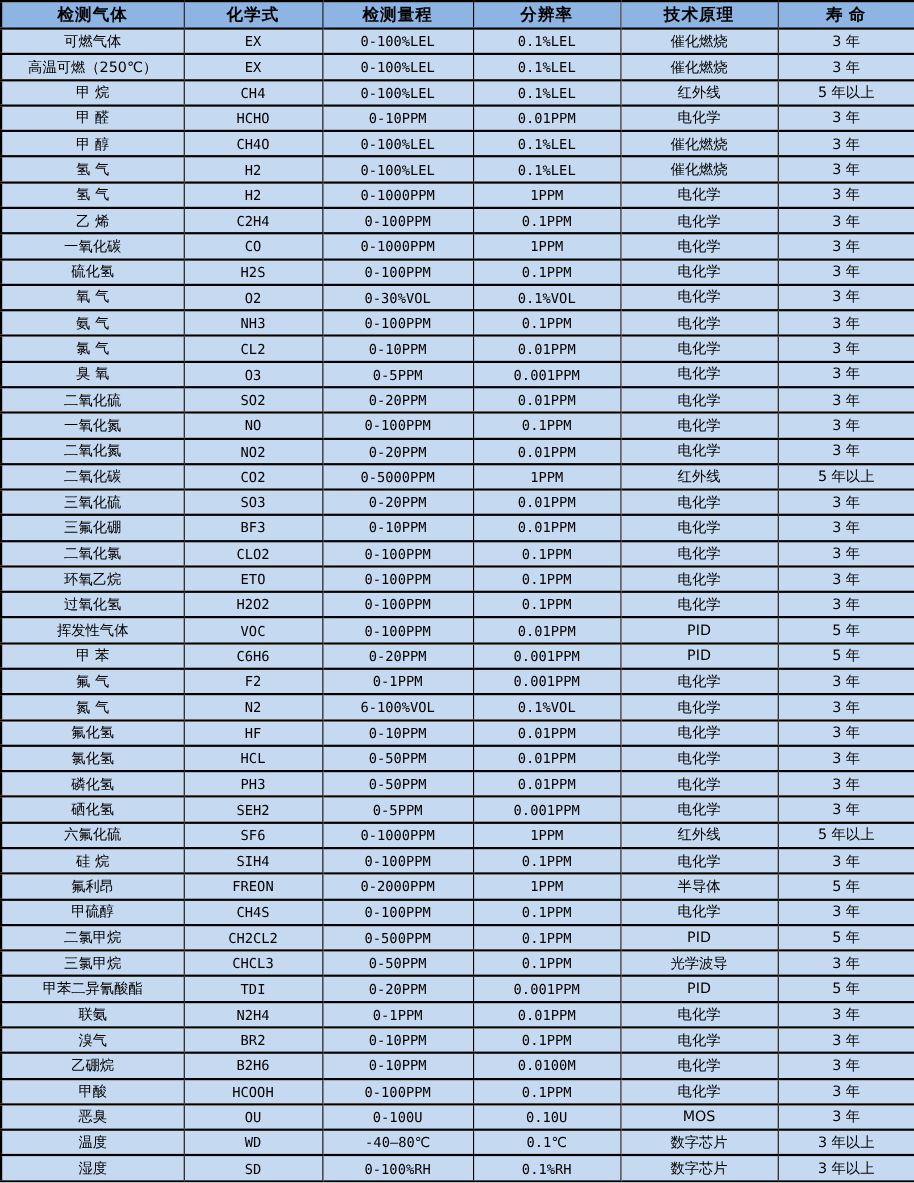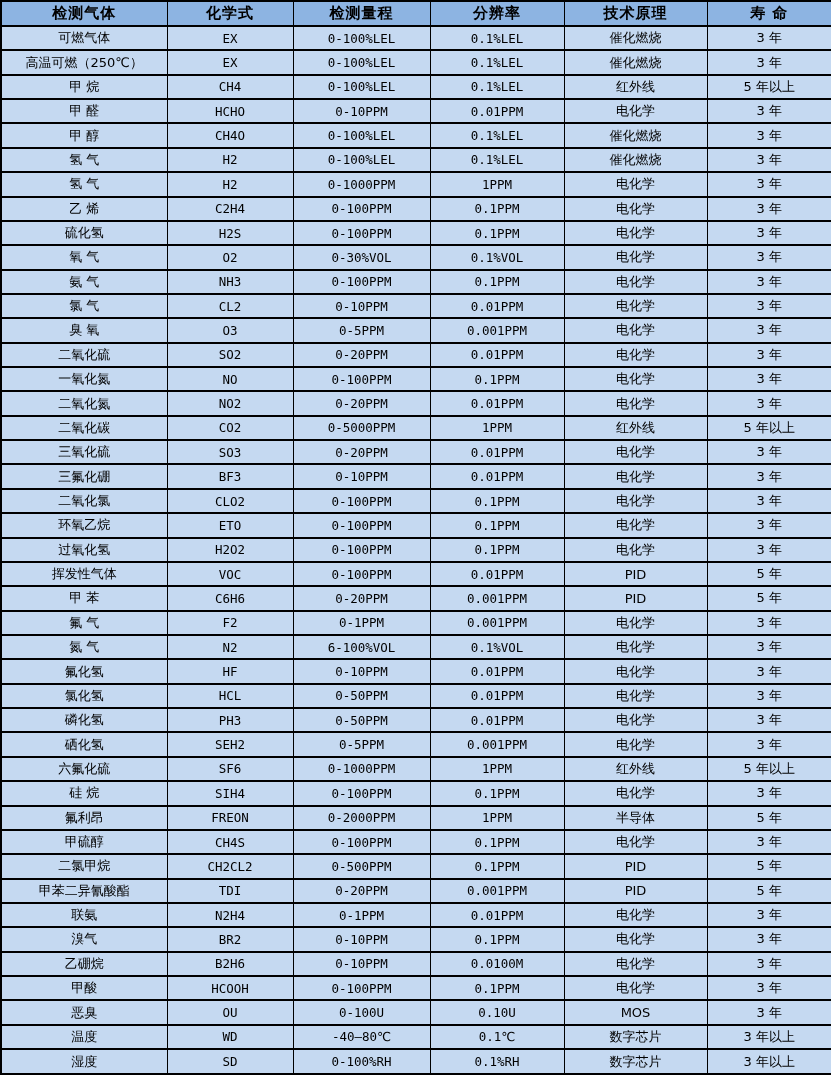--- a/index.html
+++ b/index.html
@@ -26,20 +26,21 @@
     overflow: hidden;
     white-space: nowrap;
     color: #000000;
   }
   #spec-table th {
     background: #8DB4E2;
     font-size: 15px;
     font-weight: bold;
     height: 23px;
     letter-spacing: 1px;
+    font-family: Liberation Serif, serif;
   }
   #spec-table td {
     background: #C5D9F1;
     font-size: 12.5px;
     font-family: "DejaVu Sans Mono", "DejaVu Sans", "Liberation Sans", monospace;
   }
   #spec-table td.gas-name {
     font-family: "DejaVu Sans", "Liberation Sans", sans-serif;
     font-size: 13px;
   }
@@ -125,20 +126,28 @@
       </tr>
       <tr>
         <td class="gas-name">乙 烯</td>
         <td>C2H4</td>
         <td>0-100PPM</td>
         <td>0.1PPM</td>
         <td class="gas-name">电化学</td>
         <td class="gas-name">3 年</td>
       </tr>
       <tr>
+        <td class="gas-name">一氧化碳</td>
+        <td>CO</td>
+        <td>0-1000PPM</td>
+        <td>1PPM</td>
+        <td class="gas-name">电化学</td>
+        <td class="gas-name">3 年</td>
+      </tr>
+      <tr>
         <td class="gas-name">硫化氢</td>
         <td>H2S</td>
         <td>0-100PPM</td>
         <td>0.1PPM</td>
         <td class="gas-name">电化学</td>
         <td class="gas-name">3 年</td>
       </tr>
       <tr>
         <td class="gas-name">氧 气</td>
         <td>O2</td>
@@ -341,20 +350,28 @@
       </tr>
       <tr>
         <td class="gas-name">二氯甲烷</td>
         <td>CH2CL2</td>
         <td>0-500PPM</td>
         <td>0.1PPM</td>
         <td class="gas-name">PID</td>
         <td class="gas-name">5 年</td>
       </tr>
       <tr>
+        <td class="gas-name">三氯甲烷</td>
+        <td>CHCL3</td>
+        <td>0-50PPM</td>
+        <td>0.1PPM</td>
+        <td class="gas-name">光学波导</td>
+        <td class="gas-name">3 年</td>
+      </tr>
+      <tr>
         <td class="gas-name">甲苯二异氰酸酯</td>
         <td>TDI</td>
         <td>0-20PPM</td>
         <td>0.001PPM</td>
         <td class="gas-name">PID</td>
         <td class="gas-name">5 年</td>
       </tr>
       <tr>
         <td class="gas-name">联氨</td>
         <td>N2H4</td>

